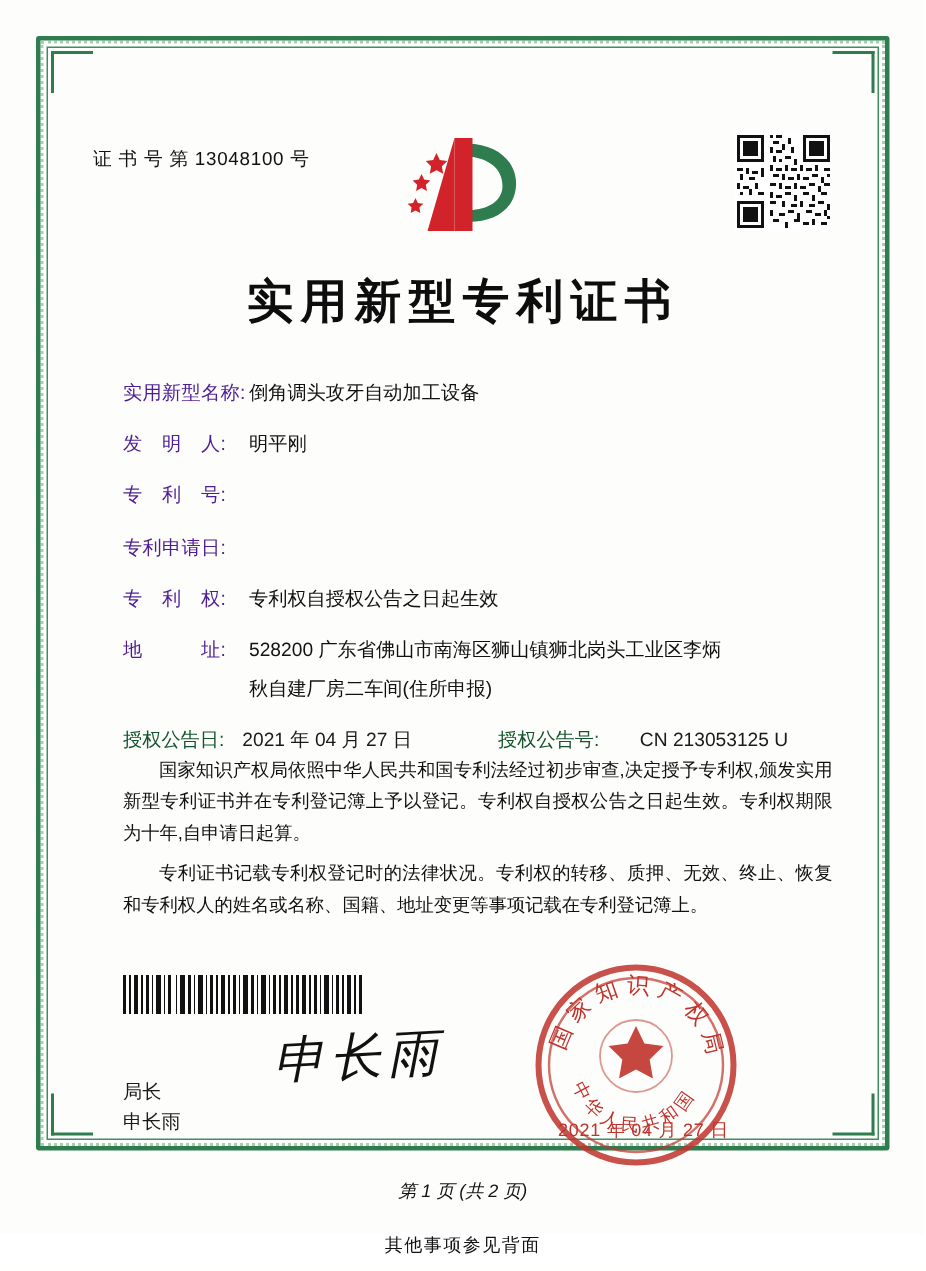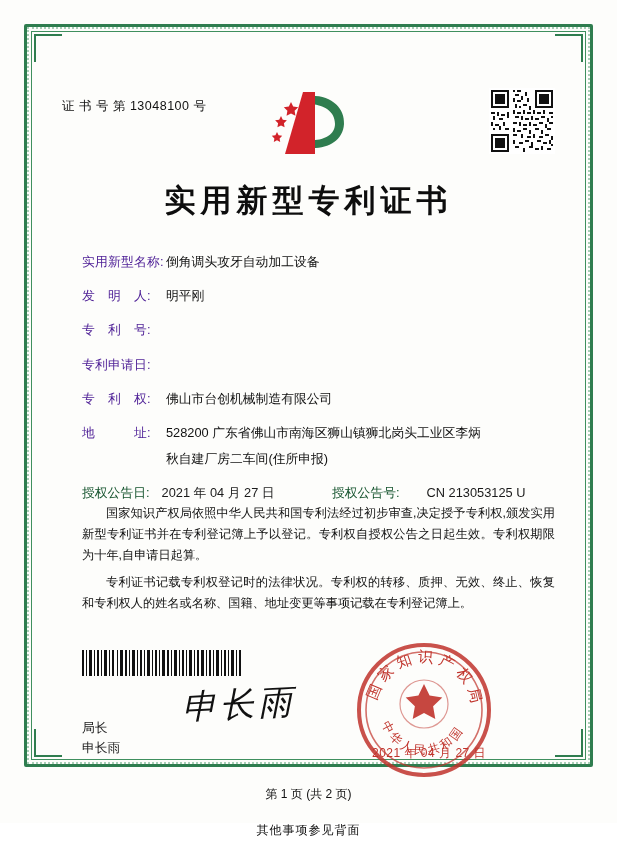--- a/index.html
+++ b/index.html
@@ -189,20 +189,21 @@
     color: #c0332b;
     letter-spacing: .5px;
   }
   .page-no {
     position: absolute;
     left: 0; right: 0;
     top: 786px;
     text-align: center;
     font-size: 12px;
     color: #111;
+    font-style: italic;
   }
   .footnote {
     position: absolute;
     left: 0; right: 0;
     top: 822px;
     text-align: center;
     font-size: 12px;
     color: #111;
     letter-spacing: 1px;
   }
@@ -339,21 +340,21 @@
     <div class="field-row">
       <div class="field-label">专　利　号:</div>
     </div>
 
     <div class="field-row">
       <div class="field-label">专利申请日:</div>
     </div>
 
     <div class="field-row">
       <div class="field-label">专　利　权:</div>
-      <div class="field-value">佛山市台创机械制造有限公司</div>
+      <div class="field-value">专利权自授权公告之日起生效</div>
     </div>
 
     <div class="field-row">
       <div class="field-label">地　　　址:</div>
       <div class="field-value">
         <span>528200 广东省佛山市南海区狮山镇狮北岗头工业区李炳</span>
         <span class="second-line">秋自建厂房二车间(住所申报)</span>
       </div>
     </div>
 

